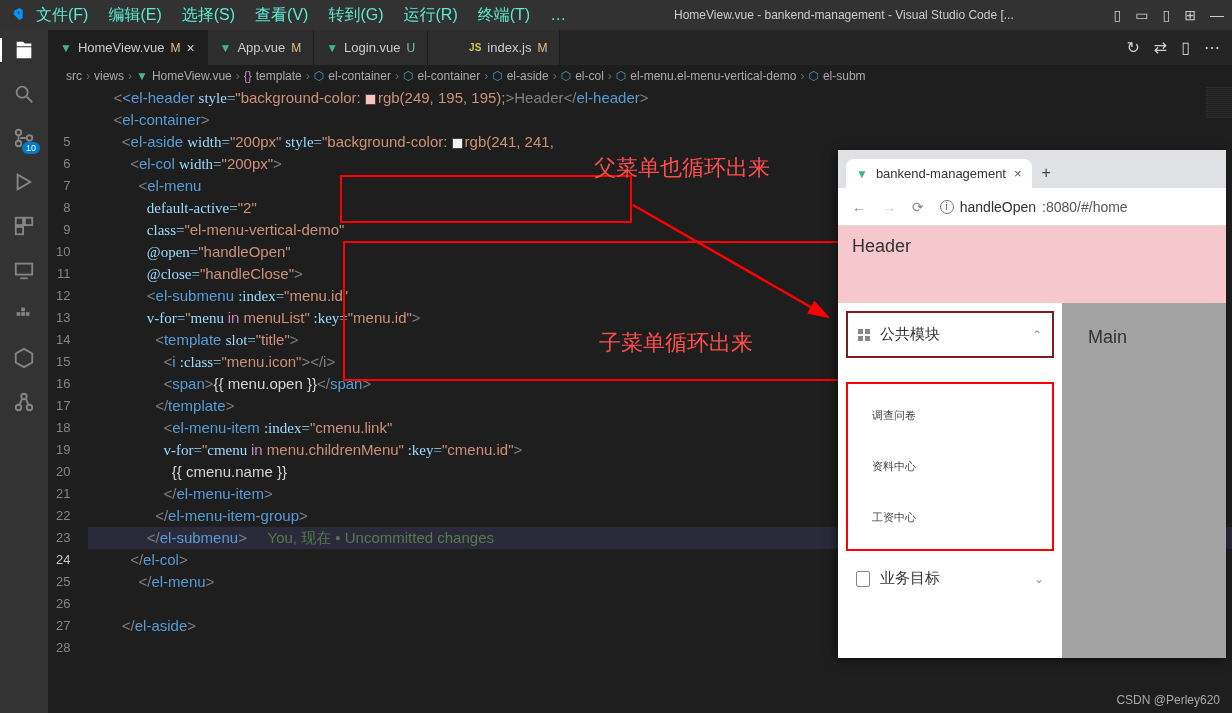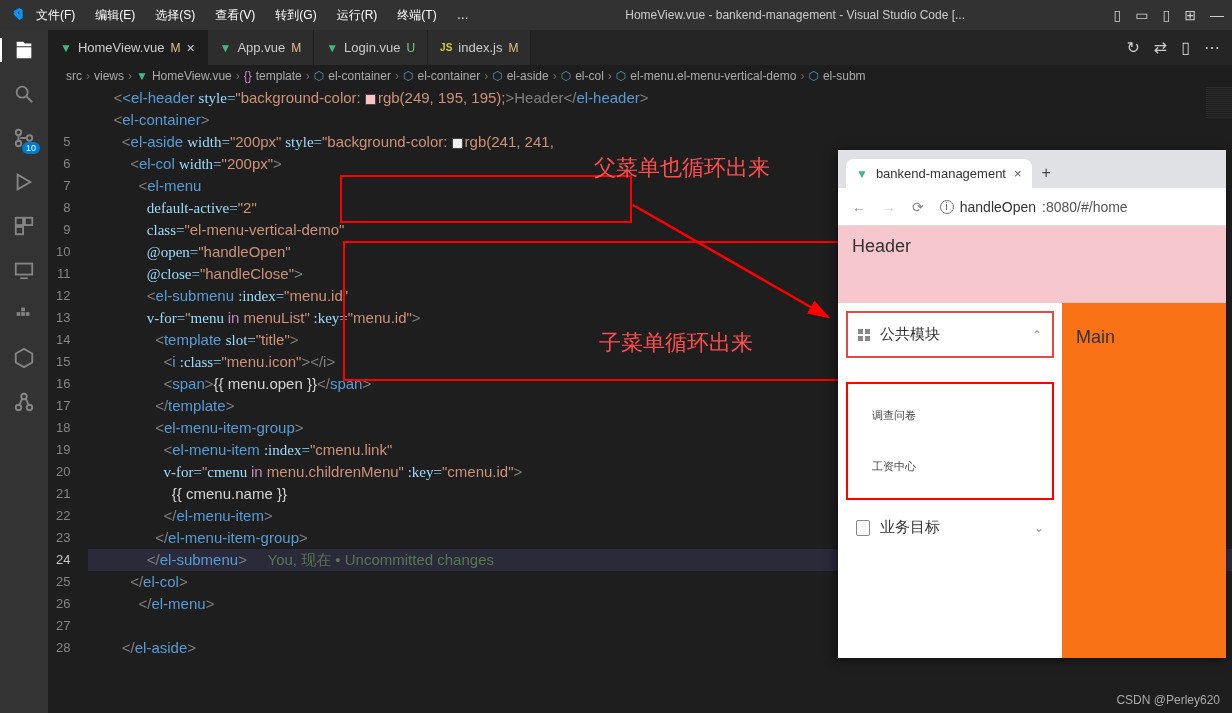--- a/index.html
+++ b/index.html
@@ -1,40 +1,40 @@
 <!DOCTYPE html>
 <html><head>
   <meta charset="utf-8">
   <style>
     * { margin: 0; padding: 0; box-sizing: border-box; font-family: "Segoe UI", "Microsoft YaHei", sans-serif; }
     body { background: #1e1e1e; color: #ccc; width: 1232px; height: 713px; overflow: hidden; position: relative; }
     
     .titlebar { height: 30px; background: #323233; display: flex; align-items: center; padding: 0 8px; gap: 4px; }
     .titlebar .vscode-icon { color: #0098ff; font-size: 14px; }
-    .titlebar .menu-item { padding: 4px 8px; font-size: 12px; color: #ffffff; cursor: pointer; }
+    .titlebar .menu-item { padding: 4px 8px; font-size: 16px; color: #5eead4; cursor: pointer; }
     .titlebar .title { flex: 1; text-align: center; font-size: 12px; color: #ccc; }
     .titlebar .win-controls { display: flex; gap: 14px; align-items: center; }
     .titlebar .win-controls span { font-size: 14px; }
     
     .main-layout { display: flex; height: calc(100% - 30px); }
     
     .activitybar { width: 48px; background: #333333; display: flex; flex-direction: column; align-items: center; padding-top: 8px; gap: 20px; position: relative; }
     .activitybar .ab-icon { width: 24px; height: 24px; display: flex; align-items: center; justify-content: center; color: #858585; cursor: pointer; position: relative; }
     .activitybar .ab-icon.active { color: #fff; }
     .activitybar .ab-icon.active::before { content: ""; position: absolute; left: -12px; width: 2px; height: 24px; background: #fff; }
     .activitybar .ab-icon svg { width: 22px; height: 22px; }
     .activitybar .badge { position: absolute; bottom: -4px; right: -4px; background: #007acc; color: #fff; font-size: 9px; border-radius: 8px; padding: 1px 4px; }
     
     .editor-area { flex: 1; display: flex; flex-direction: column; background: #1e1e1e; }
     
     .tabs { display: flex; background: #252526; height: 35px; align-items: stretch; }
     .tab { display: flex; align-items: center; padding: 0 12px; gap: 6px; background: #2d2d2d; border-right: 1px solid #1e1e1e; cursor: pointer; font-size: 13px; }
     .tab.active { background: #1e1e1e; }
     .vue-icon { color: #41b883; font-size: 12px; }
-    .js-icon { color: #cbcb41; font-size: 10px; font-weight: bold; }
+    .js-icon { color: #cbcb41; font-size: 10px; font-weight: bold; margin-left: 29px; }
     .tab .mod { color: #fff; font-size: 12px; }
     .tab .mod.m { color: #e2c08d; }
     .tab .mod.u { color: #73c991; }
     .tab .close { color: #ccc; font-size: 14px; }
     .tabs-right { margin-left: auto; display: flex; align-items: center; gap: 14px; padding-right: 12px; color: #ccc; }
     
     .breadcrumb { background: #1e1e1e; padding: 4px 18px; display: flex; align-items: center; gap: 4px; font-size: 12px; color: #aaa; flex-wrap: nowrap; overflow: hidden; white-space: nowrap; }
     .breadcrumb .sep { color: #666; }
     .breadcrumb .bc-brace { color: #c586c0; }
     .breadcrumb .bc-tag { color: #519aba; }
@@ -69,25 +69,25 @@
     .btab .cl { color: #555; cursor: pointer; }
     .new-tab { padding: 6px 10px; color: #444; cursor: pointer; }
     .addr-bar { height: 38px; background: #fff; display: flex; align-items: center; gap: 16px; padding: 0 14px; border-bottom: 1px solid #ddd; font-size: 14px; }
     .addr-bar .nav { color: #888; }
     .addr-bar .addr { display: flex; align-items: center; gap: 6px; color: #555; }
     .addr-bar .addr .host { color: #333; }
     .page-content { flex: 1; background: #fff; display: flex; flex-direction: column; }
     .page-header { height: 77px; background: #f6c8ce; padding: 10px 14px; font-size: 18px; color: #333; }
     .page-body { flex: 1; display: flex; }
     .page-sidebar { width: 224px; background: #fff; padding: 8px 8px 0 8px; }
-    .page-main { flex: 1; background: #f97316; padding: 24px 14px; font-size: 18px; color: #333; }
+    .page-main { flex: 1; background: #a3a3a3; padding: 24px 26px; font-size: 18px; color: #333; }
     
     .menu-parent { display: flex; align-items: center; gap: 10px; padding: 12px 10px; font-size: 15px; color: #333; cursor: pointer; }
     .menu-parent .chev { margin-left: auto; color: #999; font-size: 12px; }
-    .menu-rb { border: 2px solid #ef4444; }
+    .menu-rb { border: 2px solid #7f1d1d; }
     .menu-children { border: 2px solid #ff0000; margin-top: 24px; padding: 6px 0; }
     .menu-child { padding: 18px 24px; font-size: 11px; color: #444; }
     .grid-icon { display: inline-grid; grid-template-columns: 5px 5px; grid-gap: 2px; }
     .grid-icon i { width: 5px; height: 5px; background: #888; display: block; }
     .doc-icon { width: 14px; height: 16px; border: 1px solid #888; border-radius: 2px; position: relative; }
     
     .minimap { position: absolute; right: 0; top: 0; width: 26px; height: 32px; background: linear-gradient(#555 1px, transparent 1px) 0 0/100% 2px; opacity: 0.25; }
     
     .watermark { position: absolute; right: 12px; bottom: 6px; font-size: 12px; color: #aaa; }
   </style>
@@ -281,21 +281,20 @@
 <div class="line">              <span class="at">default-active=</span><span class="st">"2"</span></div>
 <div class="line">              <span class="at">class=</span><span class="st">"el-menu-vertical-demo"</span></div>
 <div class="line">              <span class="at">@open=</span><span class="st">"handleOpen"</span></div>
 <div class="line">              <span class="at">@close=</span><span class="st">"handleClose"</span><span class="pk">&gt;</span></div>
 <div class="line">              <span class="pk">&lt;</span><span class="tg">el-submenu </span><span class="at">:index=</span><span class="st">"menu.id"</span></div>
 <div class="line">              <span class="at">v-for=</span><span class="st">"</span><span class="at">menu </span><span class="kw">in</span><span class="st"> menuList"</span><span class="at"> :key=</span><span class="st">"menu.id"</span><span class="pk">&gt;</span></div>
 <div class="line">                <span class="pk">&lt;</span><span class="tg">template </span><span class="at">slot=</span><span class="st">"title"</span><span class="pk">&gt;</span></div>
 <div class="line">                  <span class="pk">&lt;</span><span class="tg">i </span><span class="at">:class=</span><span class="st">"menu.icon"</span><span class="pk">&gt;&lt;/i&gt;</span></div>
 <div class="line">                  <span class="pk">&lt;</span><span class="tg">span</span><span class="pk">&gt;</span><span class="op">{{ menu.open }}</span><span class="pk">&lt;/</span><span class="tg">span</span><span class="pk">&gt;</span></div>
 <div class="line">                <span class="pk">&lt;/</span><span class="tg">template</span><span class="pk">&gt;</span></div>
-<div class="line">                <span class="pk">&lt;</span><span class="tg">el-menu-item-group</span><span class="pk">&gt;</span></div>
 <div class="line">                  <span class="pk">&lt;</span><span class="tg">el-menu-item </span><span class="at">:index=</span><span class="st">"cmenu.link"</span></div>
 <div class="line">                  <span class="at">v-for=</span><span class="st">"</span><span class="at">cmenu </span><span class="kw">in</span><span class="st"> menu.childrenMenu"</span><span class="at"> :key=</span><span class="st">"cmenu.id"</span><span class="pk">&gt;</span></div>
 <div class="line">                    <span class="op">{{ cmenu.name }}</span></div>
 <div class="line">                  <span class="pk">&lt;/</span><span class="tg">el-menu-item</span><span class="pk">&gt;</span></div>
 <div class="line">                <span class="pk">&lt;/</span><span class="tg">el-menu-item-group</span><span class="pk">&gt;</span></div>
 <div class="line cur-line">              <span class="pk">&lt;/</span><span class="tg">el-submenu</span><span class="pk">&gt;</span>     <span class="cmt">You, 现在 • Uncommitted changes</span></div>
 <div class="line">          <span class="pk">&lt;/</span><span class="tg">el-col</span><span class="pk">&gt;</span></div>
 <div class="line">            <span class="pk">&lt;/</span><span class="tg">el-menu</span><span class="pk">&gt;</span></div>
 <div class="line"></div>
 <div class="line">        <span class="pk">&lt;/</span><span class="tg">el-aside</span><span class="pk">&gt;</span></div>
@@ -347,20 +346,21 @@
               <i></i>
               <i></i>
               <i></i>
               <i></i>
             </span>
           <span>公共模块</span>
           <span class="chev">⌃</span>
         </div>
         <div class="menu-children">
           <div class="menu-child">调查问卷</div>
+          <div class="menu-child">资料中心</div>
           <div class="menu-child">工资中心</div>
         </div>
         <div class="menu-parent" style="margin-top:6px">
           <span class="doc-icon"></span>
           <span>业务目标</span>
           <span class="chev">⌄</span>
         </div>
       </div>
       <div class="page-main">Main</div>
     </div>

